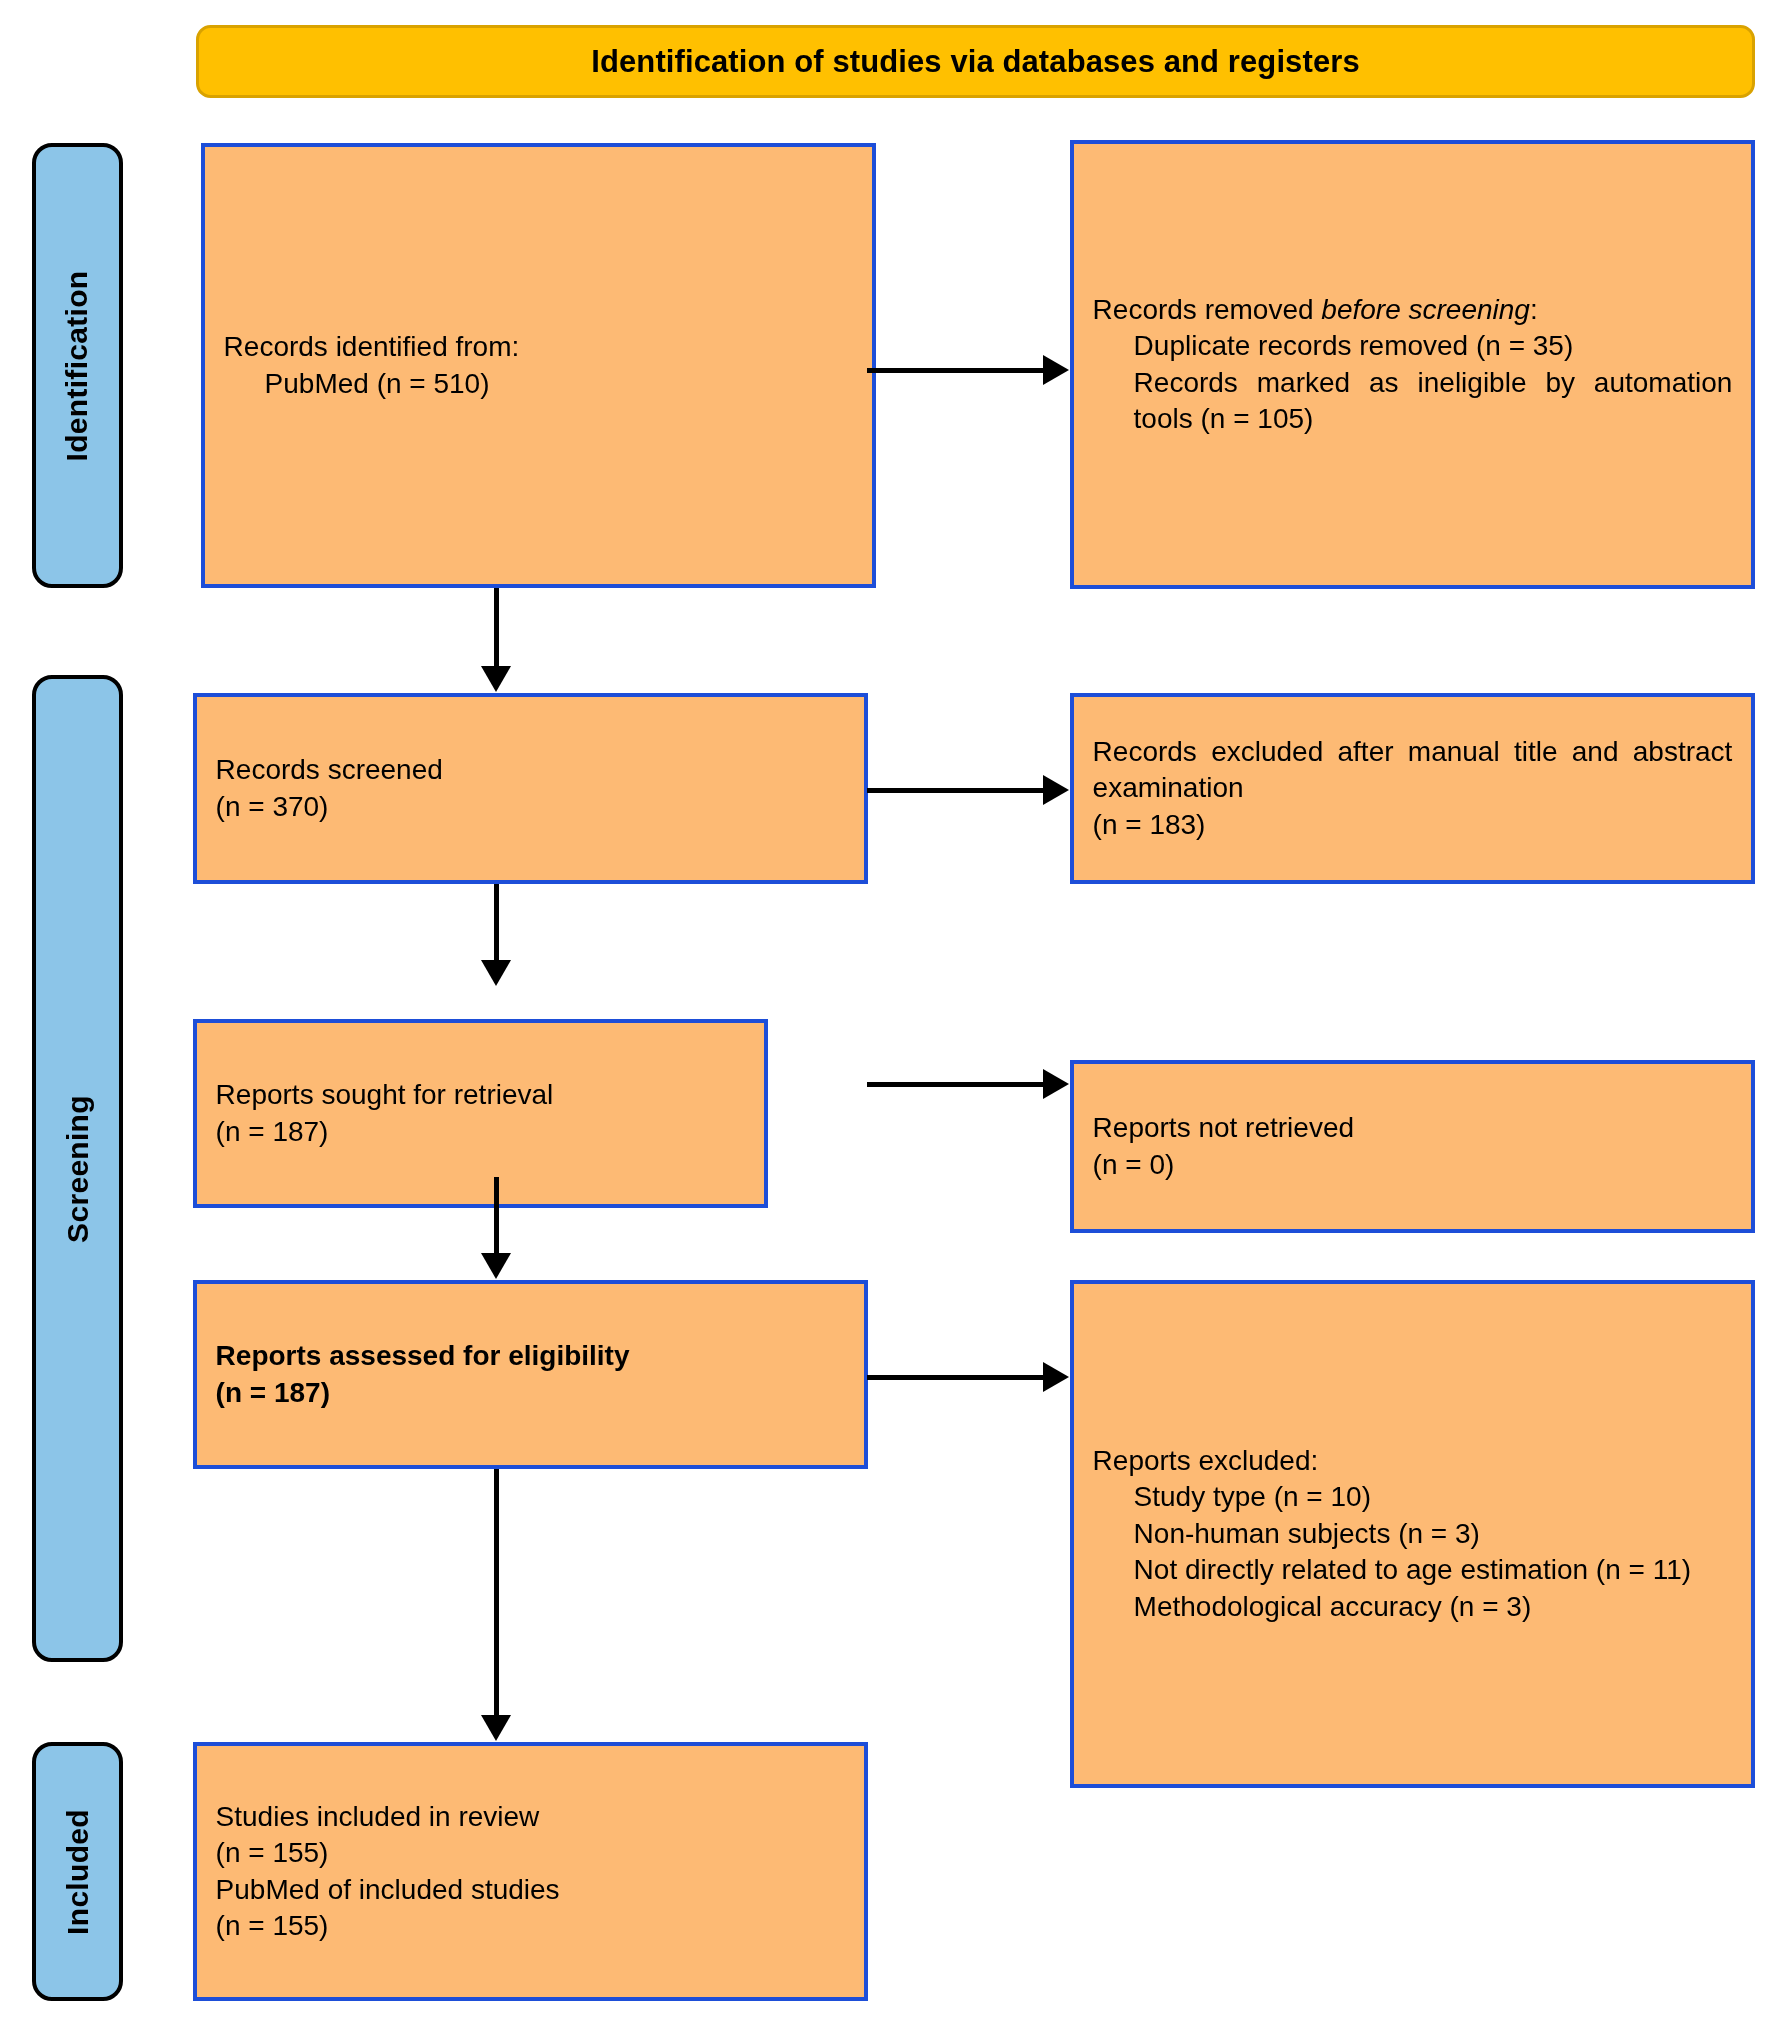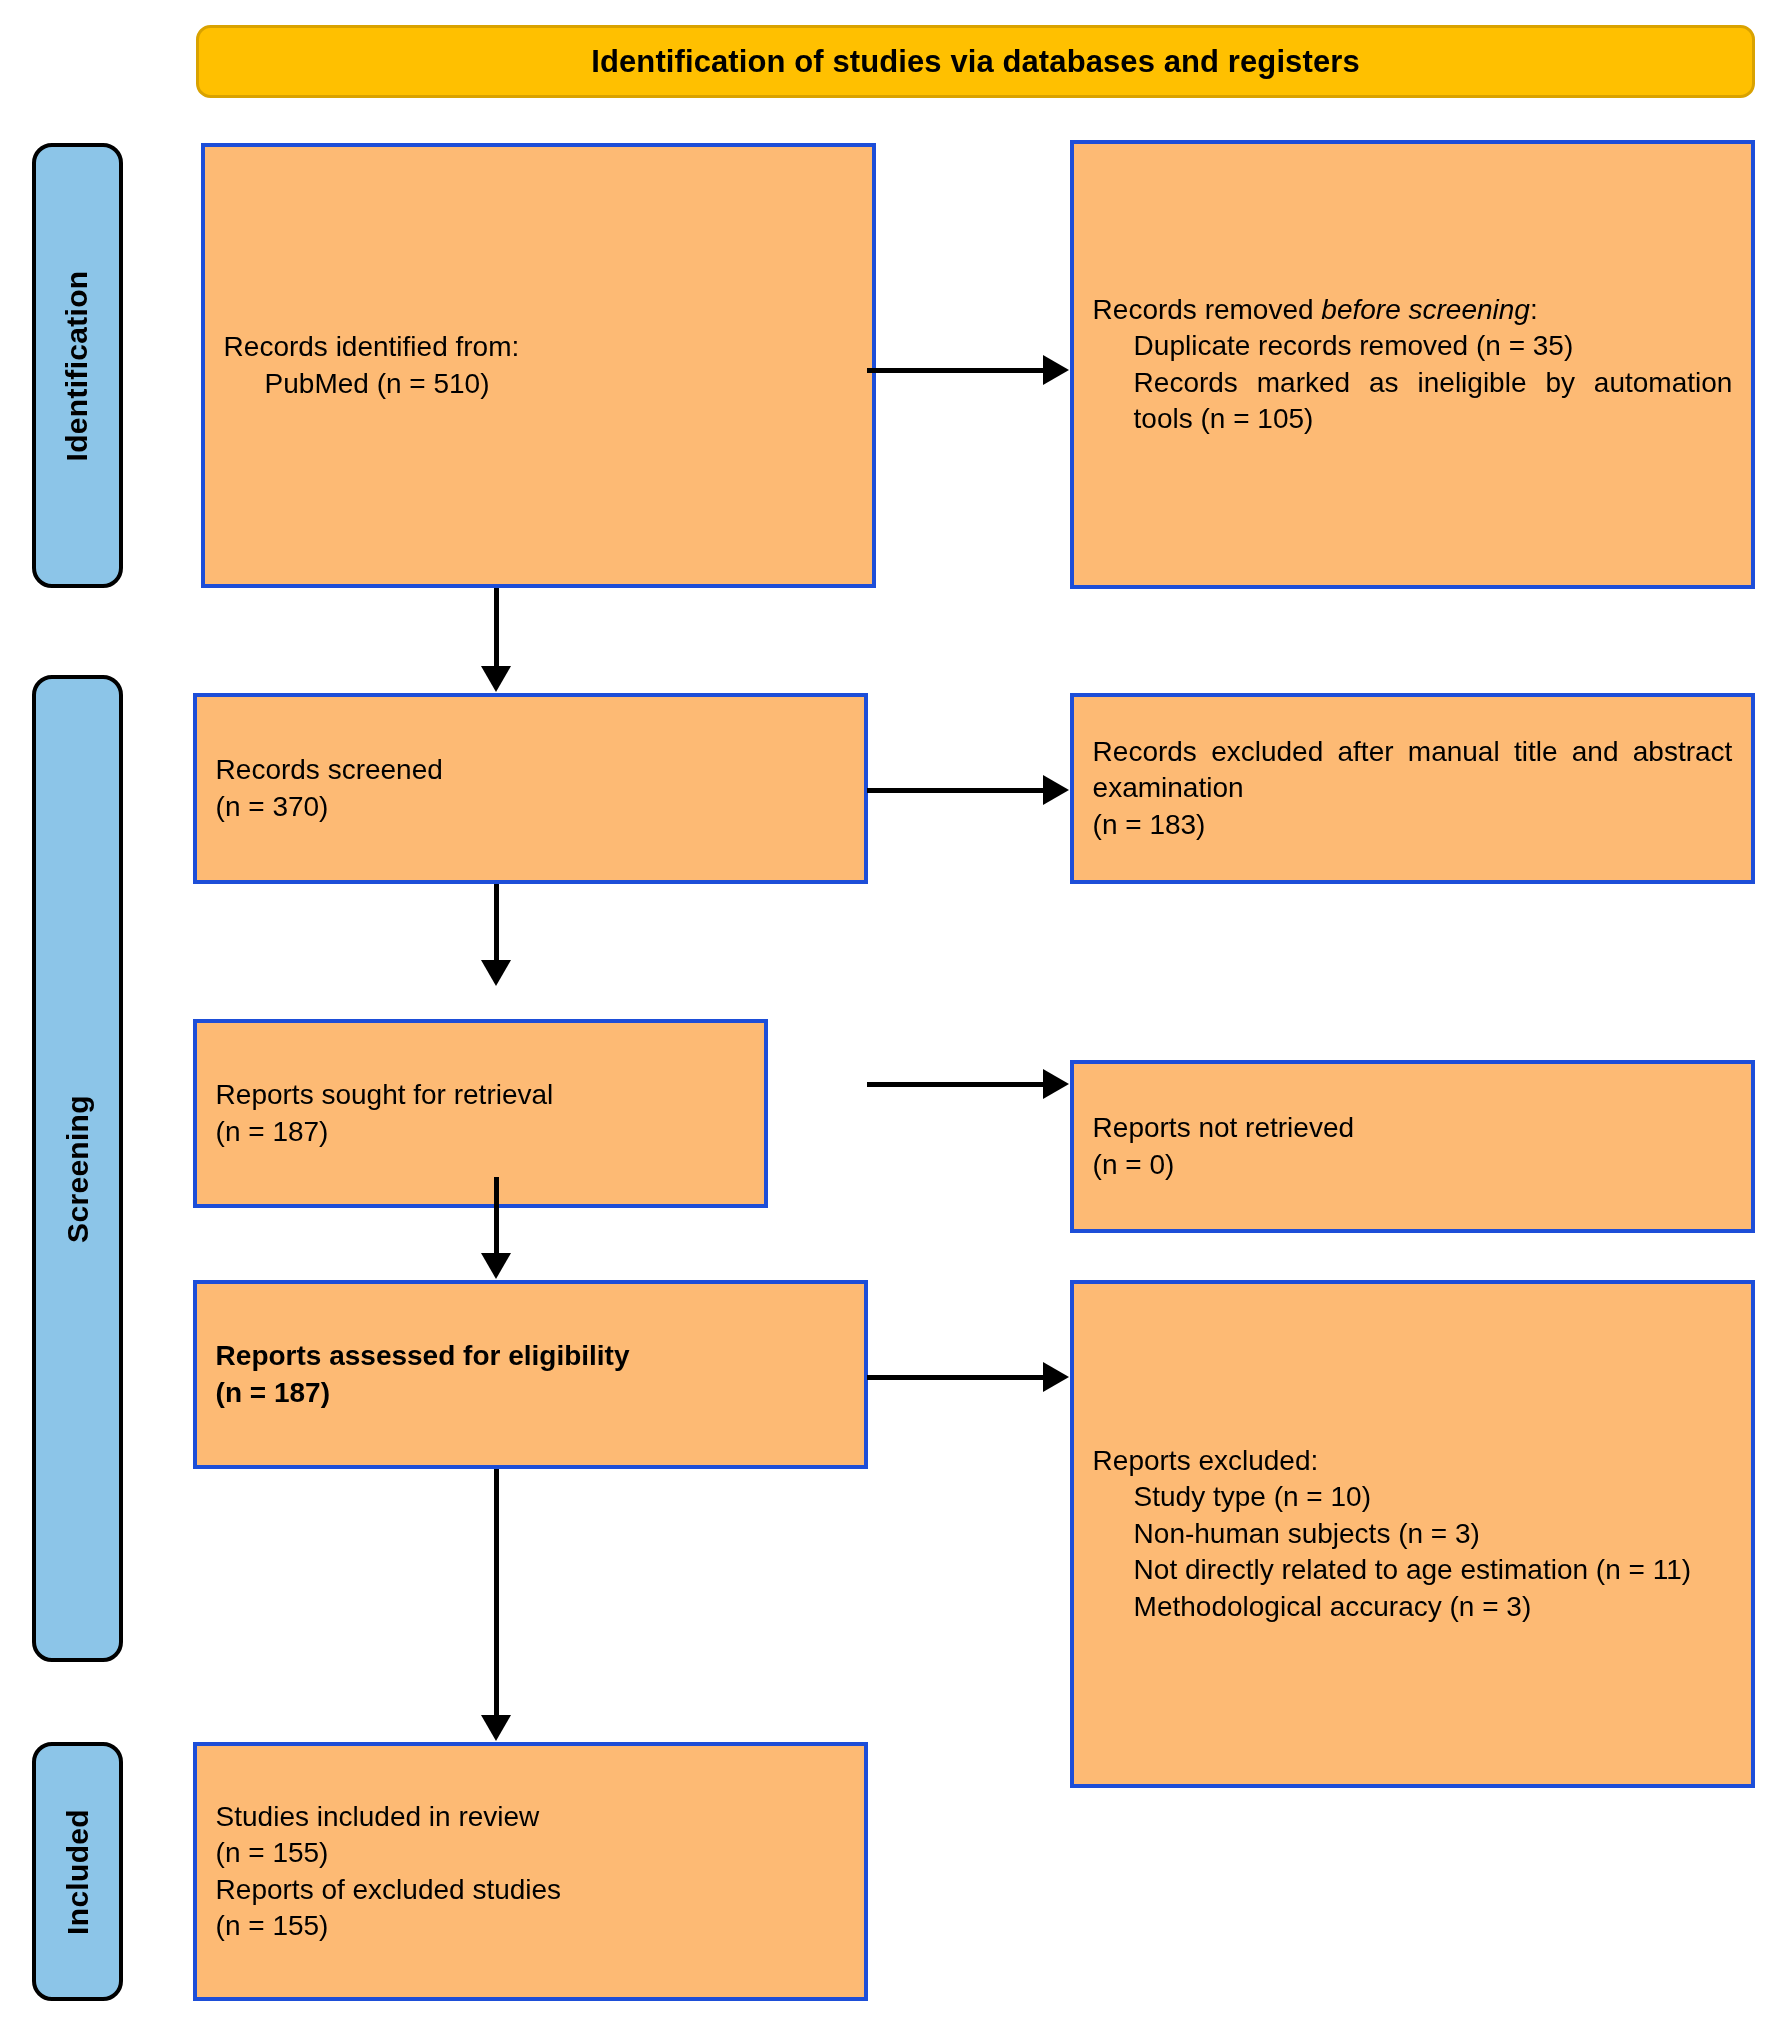--- a/index.html
+++ b/index.html
@@ -157,18 +157,18 @@
   </div>
 
   <div class="v-arrow" style="left:494px;top:1469px;height:273px;">
     <div class="shaft" style="height:247px;"></div>
     <div class="head" style="top:246px;"></div>
   </div>
 
   <div class="box" style="left:193px;top:1742px;width:675px;height:259px;">
     <p>Studies included in review</p>
     <p>(n = 155)</p>
-    <p>Reports of excluded studies</p>
+    <p>PubMed of included studies</p>
     <p>(n = 155)</p>
   </div>
 
 </div>
 
 
 </body></html>

